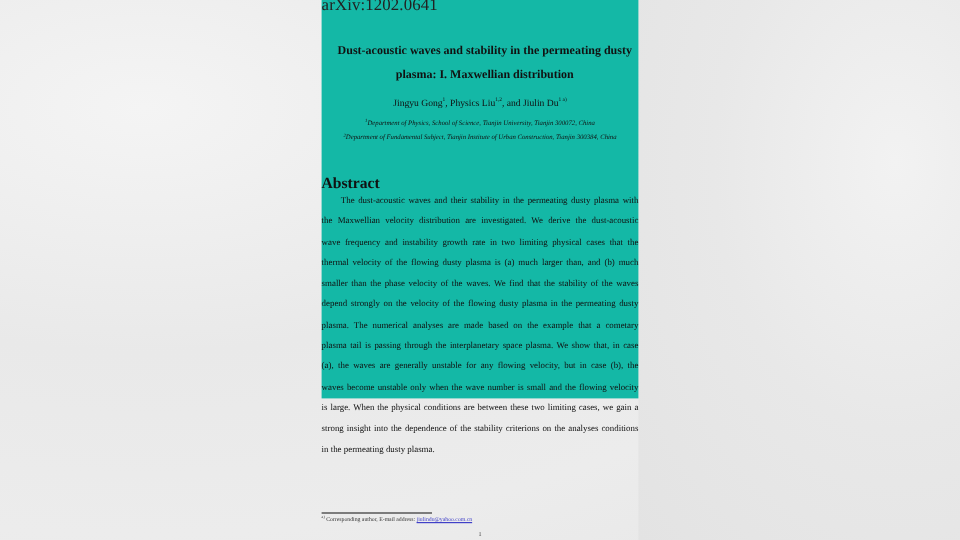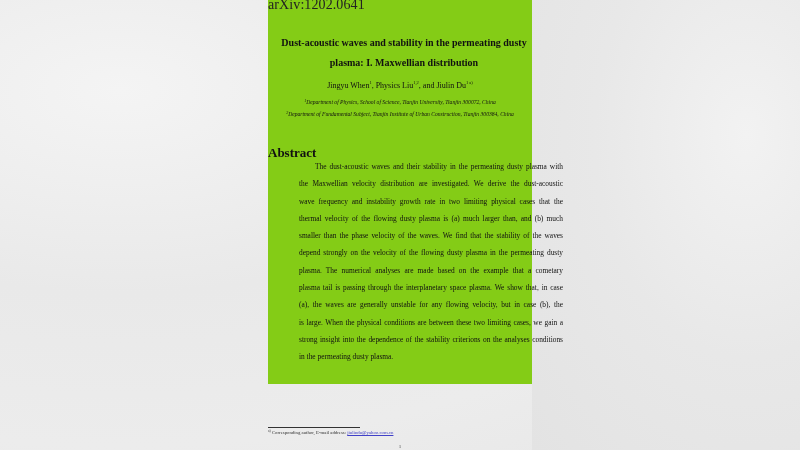--- a/index.html
+++ b/index.html
@@ -6,22 +6,22 @@
   body {
     width: 800px; height: 450px; overflow: hidden; position: relative;
     background: radial-gradient(ellipse at 15% 20%, #f4f4f4 0%, #e9e9e9 40%, #ececec 70%, #e6e6e6 100%);
     font-family: "Liberation Serif", serif;
   }
   .bg-right {
     position: absolute; left: 532px; top: 0; width: 268px; height: 450px;
     background: radial-gradient(ellipse at 80% 30%, #f2f2f2 0%, #e8e8e8 50%, #e3e3e3 100%);
   }
   .page {
-    position: absolute; left: 268px; top: 0; width: 264px; height: 384px;
-    background: #84cc16; color: #111;
+    position: absolute; left: 268px; top: 0; width: 264px; height: 332px;
+    background: #14b8a6; color: #111;
   }
   .arxiv {
     position: absolute; left: 0; top: -3px; font-size: 14px; color: #222; letter-spacing: 0.1px;
   }
   .title {
     position: absolute; left: 4px; width: 264px; text-align: center; font-weight: bold; font-size: 10px;
   }
   .t1 { top: 37px; }
   .t2 { top: 57px; }
   .authors {
@@ -33,21 +33,20 @@
   }
   .affil sup { font-size: 4px; vertical-align: 2px; }
   .a1 { top: 97px; }
   .a2 { top: 109px; }
   .abs-head {
     position: absolute; top: 145px; left: 0; font-weight: bold; font-size: 13px;
   }
   .abs-body {
     position: absolute; top: 158px; left: 0; width: 264px; font-size: 7.4px; line-height: 17.3px;
     text-align: justify;
-    padding-left: 31px;
   }
   .abs-body .line { display: block; height: 17.3px; white-space: nowrap; text-align: justify; text-align-last: justify; }
   .abs-body .line.first { text-indent: 16px; }
   .abs-body .line.last { text-align-last: left; }
   .fn-rule {
     position: absolute; top: 427px; left: 0; width: 92px; height: 0; border-top: 0.8px solid #333;
   }
   .footnote {
     position: absolute; top: 429px; left: 0; font-size: 4.8px; color: #333; white-space: nowrap;
   }
@@ -62,21 +61,21 @@
 
 <div class="bg-right"></div>
 
 <div class="page">
   <div class="arxiv">arXiv:1202.0641</div>
 
   <div class="title t1">Dust-acoustic waves and stability in the permeating dusty</div>
   <div class="title t2">plasma: I. Maxwellian distribution</div>
 
   <div class="authors">
-    <span>Jingyu When</span><sup>1</sup><span>, </span><span>Physics Liu</span><sup>1,2</sup><span>, and </span><span>Jiulin Du</span><sup>1 a)</sup>
+    <span>Jingyu Gong</span><sup>1</sup><span>, </span><span>Physics Liu</span><sup>1,2</sup><span>, and </span><span>Jiulin Du</span><sup>1 a)</sup>
   </div>
 
   <div class="affil a1">
     <sup>1</sup><span>Department of Physics, School of Science, Tianjin University, Tianjin 300072, China</span>
   </div>
   <div class="affil a2">
     <sup>2</sup><span>Department of Fundamental Subject, Tianjin Institute of Urban Construction, Tianjin 300384, China</span>
   </div>
 
   <div class="abs-head">Abstract</div>
@@ -84,20 +83,21 @@
   <div class="abs-body">
     <span class="line first">The dust-acoustic waves and their stability in the permeating dusty plasma with</span>
     <span class="line">the Maxwellian velocity distribution are investigated. We derive the dust-acoustic</span>
     <span class="line">wave frequency and instability growth rate in two limiting physical cases that the</span>
     <span class="line">thermal velocity of the flowing dusty plasma is (a) much larger than, and (b) much</span>
     <span class="line">smaller than the phase velocity of the waves. We find that the stability of the waves</span>
     <span class="line">depend strongly on the velocity of the flowing dusty plasma in the permeating dusty</span>
     <span class="line">plasma. The numerical analyses are made based on the example that a cometary</span>
     <span class="line">plasma tail is passing through the interplanetary space plasma. We show that, in case</span>
     <span class="line">(a), the waves are generally unstable for any flowing velocity, but in case (b), the</span>
+    <span class="line">waves become unstable only when the wave number is small and the flowing velocity</span>
     <span class="line">is large. When the physical conditions are between these two limiting cases, we gain a</span>
     <span class="line">strong insight into the dependence of the stability criterions on the analyses conditions</span>
     <span class="line last">in the permeating dusty plasma.</span>
   </div>
 
   <div class="fn-rule"></div>
   <div class="footnote">
     <sup>a)</sup><span> Corresponding author, E-mail address: </span><span class="email">jiulindu@yahoo.com.cn</span>
   </div>
 

